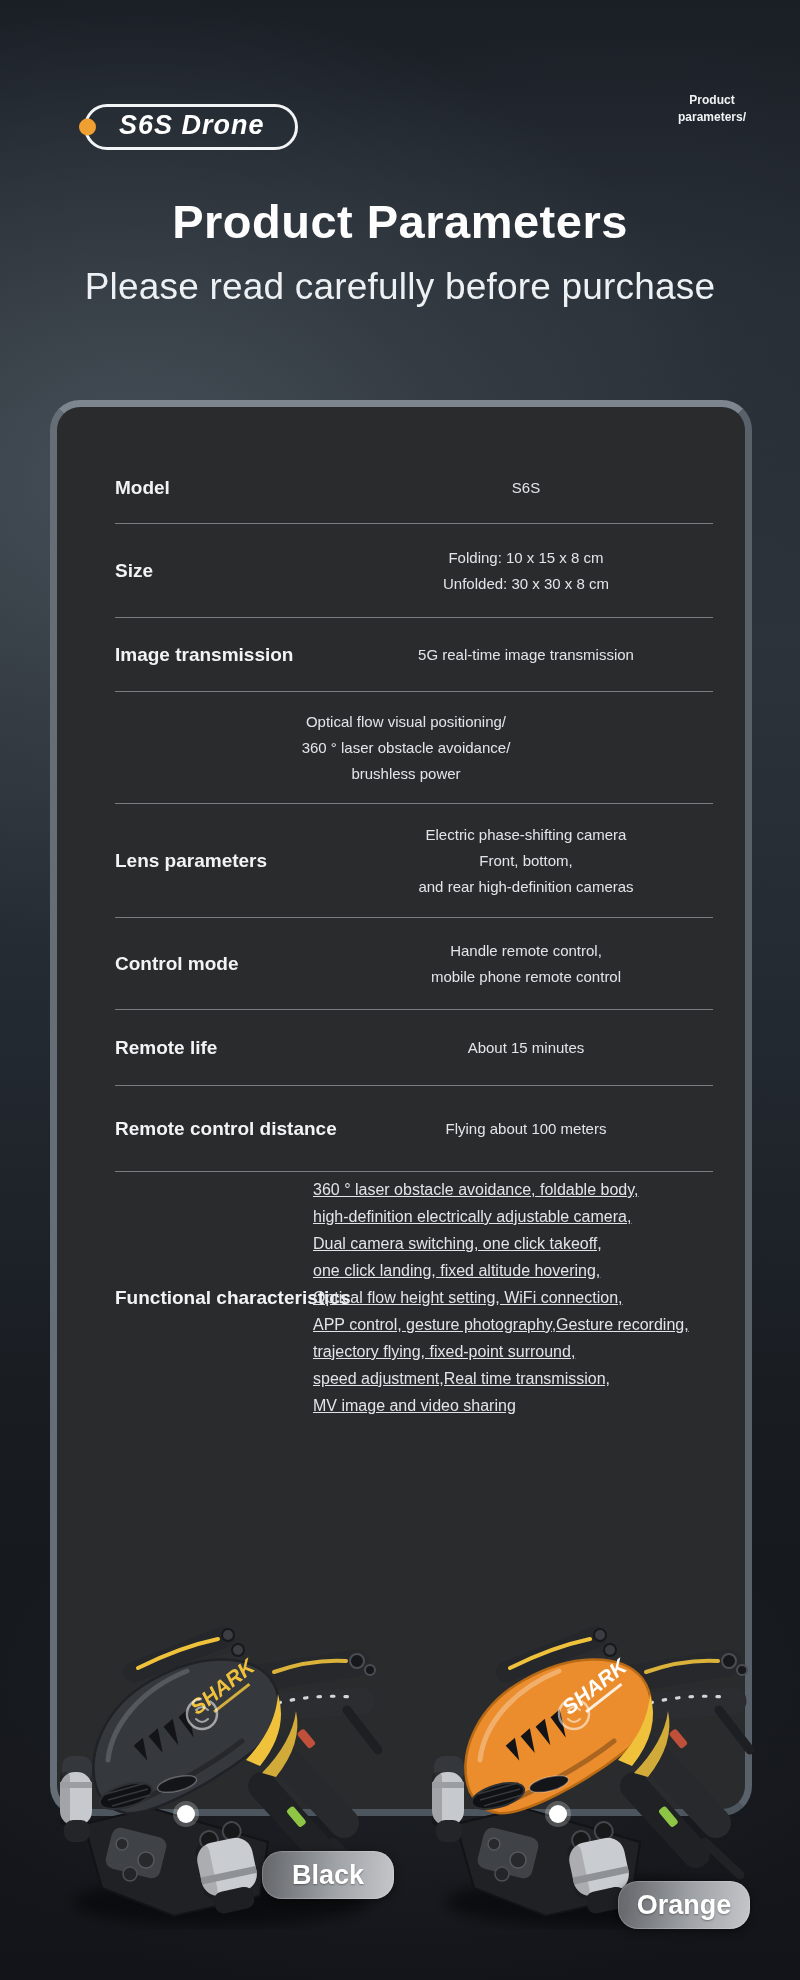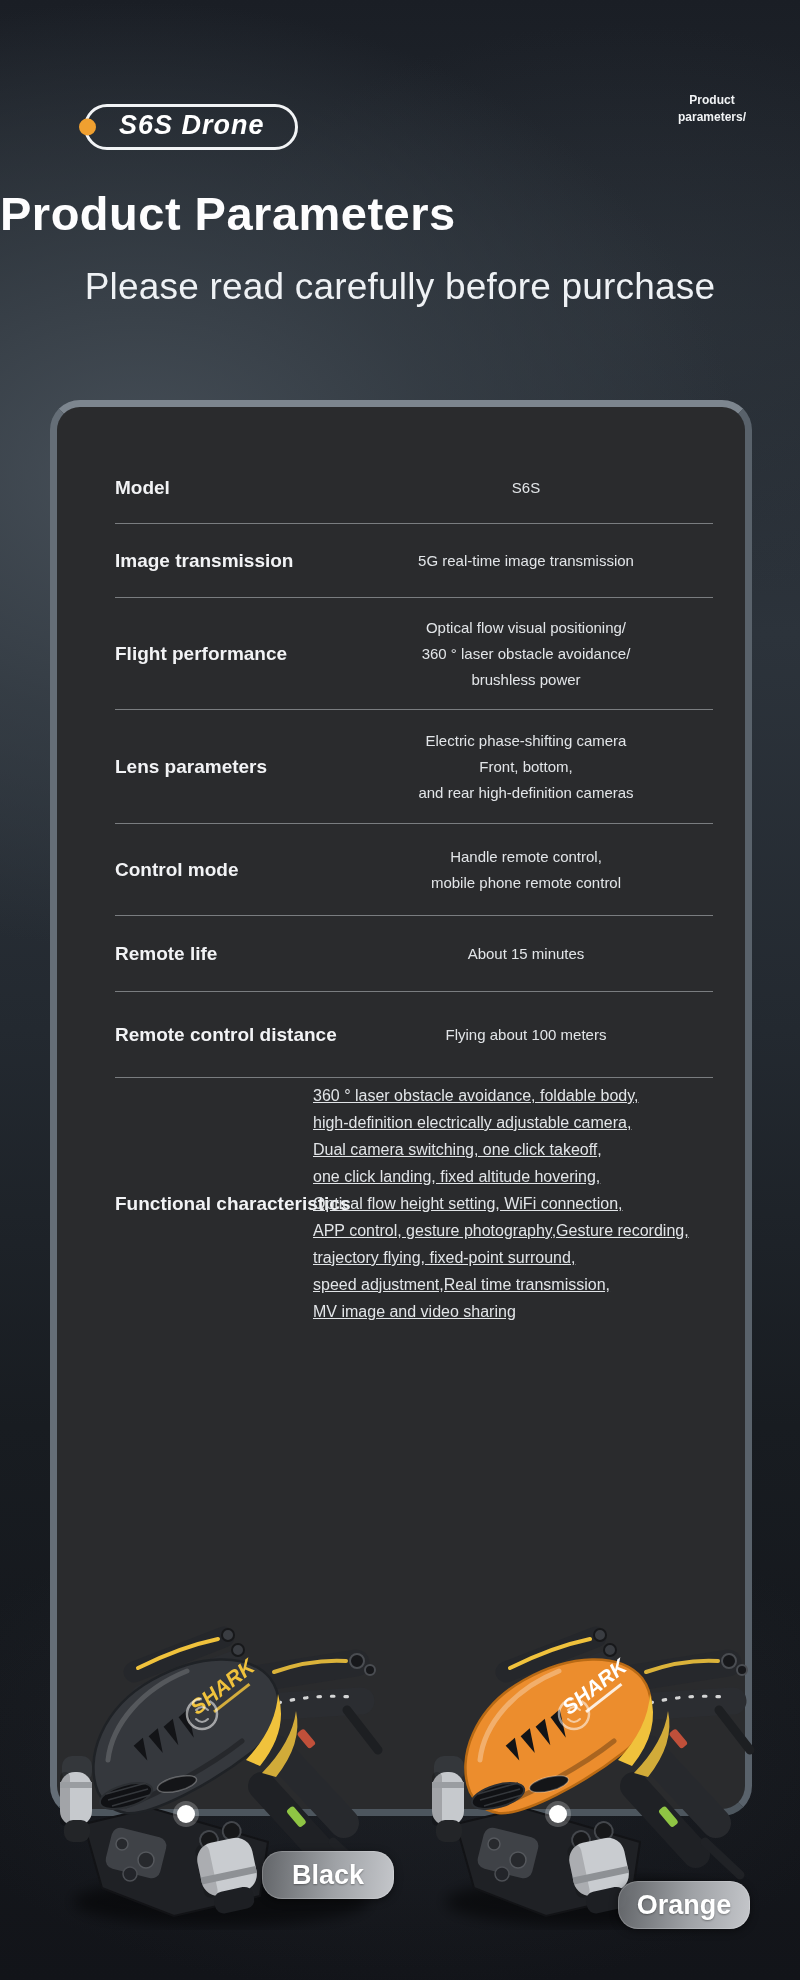--- a/index.html
+++ b/index.html
@@ -28,22 +28,22 @@
     width:17px; height:17px; border-radius:50%; background:#f0a030;
   }
   .corner-note {
     position:absolute; right:54px; top:92px;
     text-align:center; font-size:12px; font-weight:bold; line-height:1.4;
     color:#f1f3f5; white-space:pre-line;
   }
 
   
   .page-title {
-    position:absolute; top:186px; left:0; width:100%;
-    font-size:47px; font-weight:bold; letter-spacing:.5px; color:#fdfdfe;
+    position:absolute; top:194px; left:0; width:100%;
+    text-align:center; font-size:47px; font-weight:bold; letter-spacing:.5px; color:#fdfdfe;
   }
   .page-subtitle {
     position:absolute; top:266px; left:0; width:100%;
     text-align:center; font-size:37px; font-weight:normal; letter-spacing:.2px; color:#eef1f4;
   }
 
   
   .spec-card {
     position:absolute; left:50px; top:400px; width:702px; height:1416px;
     background:#2a2b2d;
@@ -103,26 +103,30 @@
 parameters/</div>
 
   <div class="page-title">Product Parameters</div>
   <div class="page-subtitle">Please read carefully before purchase</div>
 
   <div class="spec-card">
     <div class="spec-row h70">
       <div class="spec-label">Model</div>
       <div class="spec-value">S6S</div>
     </div>
+    <div class="spec-row h94">
+      <div class="spec-label">Size</div>
+      <div class="spec-value">Folding: 10 x 15 x 8 cm
+Unfolded: 30 x 30 x 8 cm</div>
+    </div>
     <div class="spec-row h74">
       <div class="spec-label">Image transmission</div>
       <div class="spec-value">5G real-time image transmission</div>
     </div>
     <div class="spec-row h112">
-      <div class="spec-label">Flight performance</div>
       <div class="spec-value">Optical flow visual positioning/
 360 ° laser obstacle avoidance/
 brushless power</div>
     </div>
     <div class="spec-row h114">
       <div class="spec-label">Lens parameters</div>
       <div class="spec-value">Electric phase-shifting camera
 Front, bottom,
 and rear high-definition cameras</div>
     </div>

